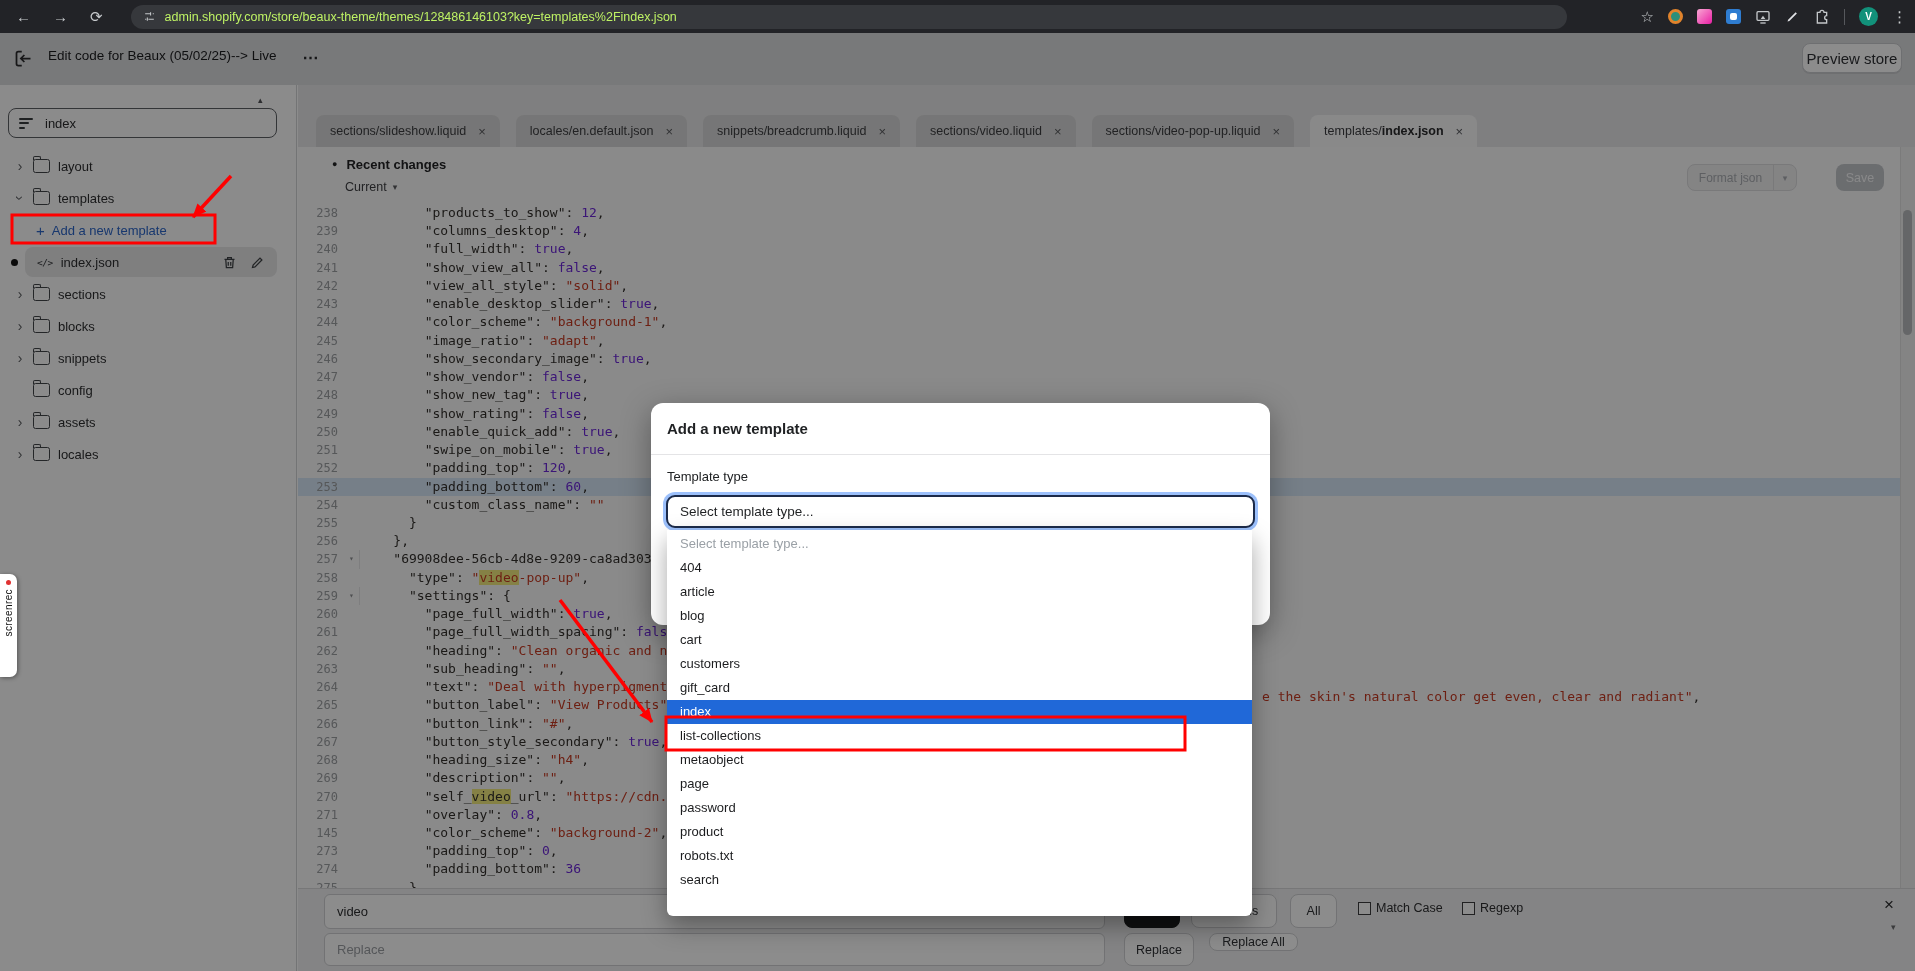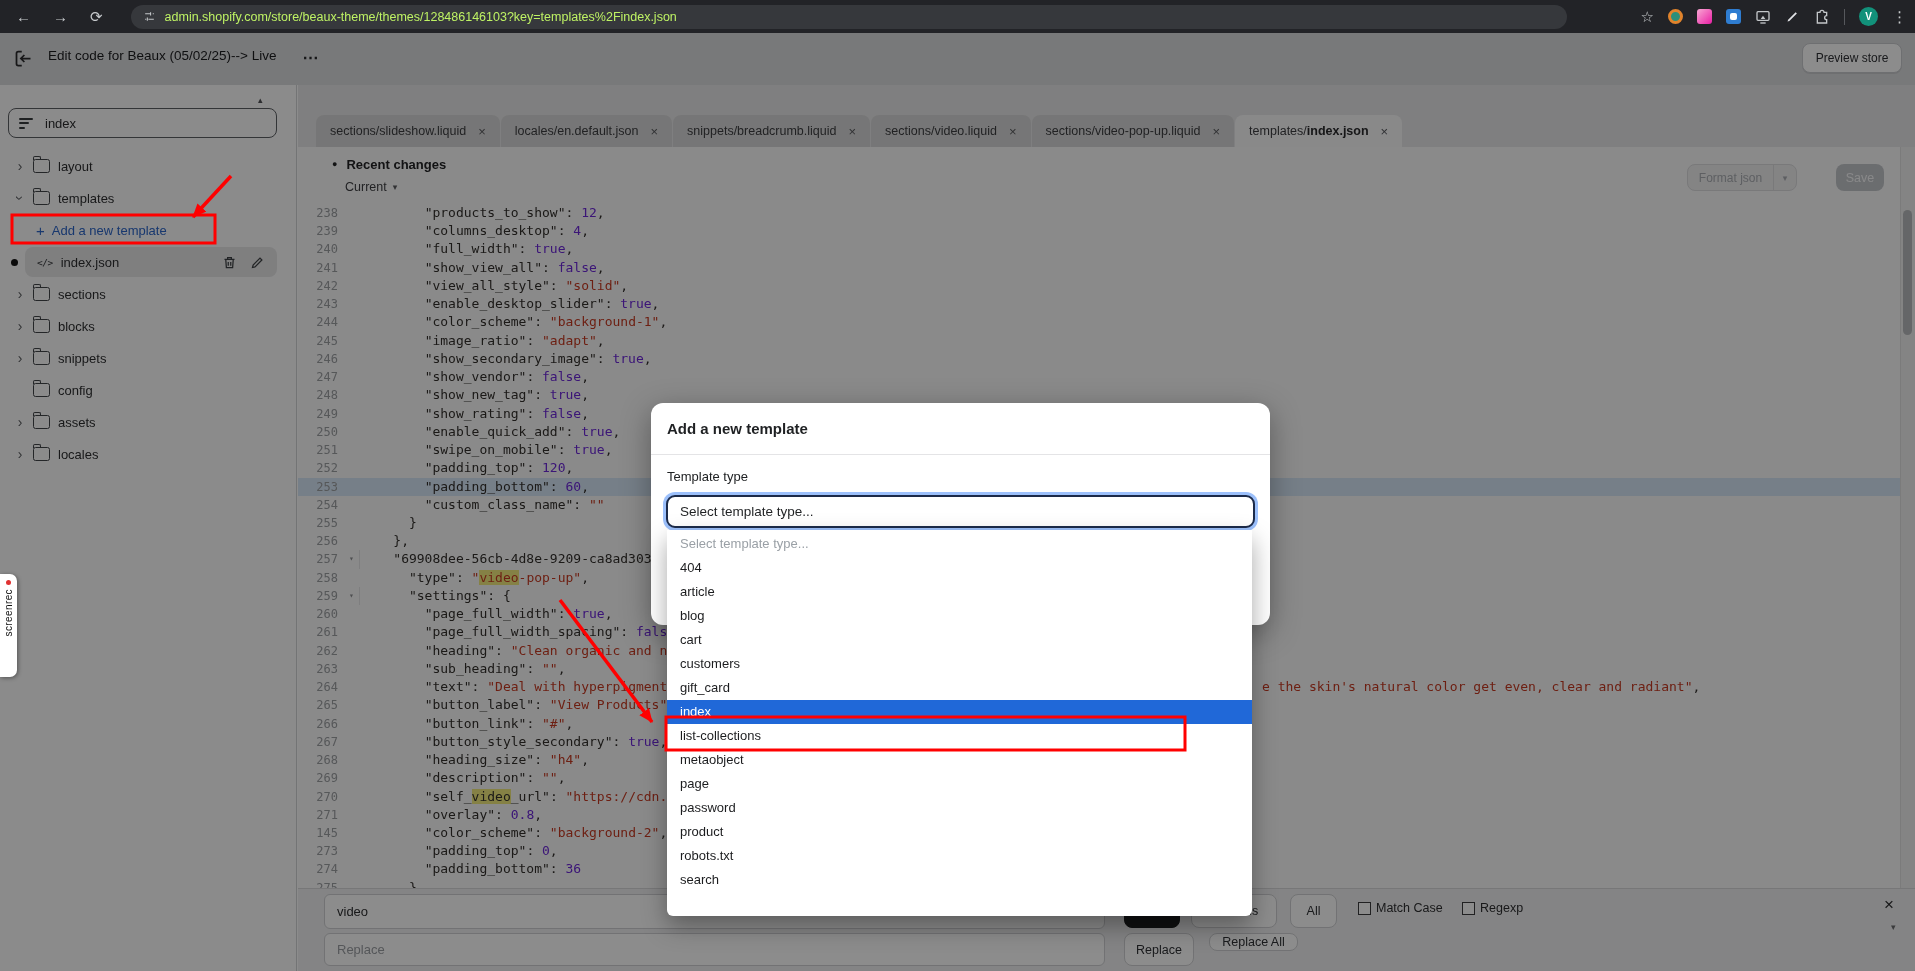--- a/index.html
+++ b/index.html
@@ -21,21 +21,21 @@
   .divider{width:1px;height:16px;background:#56585c}
   .avatar{width:19px;height:19px;border-radius:50%;background:#12917a;color:#fff;font-size:10px;
     display:flex;align-items:center;justify-content:center;font-weight:700}
 
   
   .shopify-header{position:absolute;left:0;top:33px;right:0;height:52px;background:#dbdcdf;
     display:flex;padding:15px 13px;box-sizing:border-box}
   .hdr-title{margin-left:14px;font-size:13.5px;color:#1b1c1e}
   .hdr-overflow{margin-left:26px;font-size:16px;color:#2a2b2d;font-weight:700;letter-spacing:1px}
   .preview-btn{position:absolute;right:13px;top:10px;width:98px;height:28px;background:#fff;
-    border:1px solid #c9cbce;border-radius:8px;font-size:12px;color:#2f3135;
+    border:1px solid #c9cbce;border-radius:8px;font-size:15px;color:#2f3135;
     display:flex;align-items:center;justify-content:center;box-shadow:0 1px 0 rgba(0,0,0,.08)}
 
   
   .sidebar{position:absolute;left:0;top:85px;width:297px;bottom:0;background:#fdfdfd;
     border-right:1px solid #d2d3d5;box-sizing:border-box}
   .search-box{position:absolute;left:8px;top:23px;width:269px;height:30px;border:1.5px solid #5e6165;
     border-radius:8px;display:flex;align-items:center;gap:10px;padding:0 10px;background:#fdfdfd;box-sizing:border-box}
   .filter-icon{width:14px;height:11px;display:flex;flex-direction:column;justify-content:space-between;flex:none}
   .filter-icon i{display:block;height:2px;background:#3a3c3f;border-radius:1px}
   .filter-icon i:nth-child(1){width:14px}.filter-icon i:nth-child(2){width:10px}.filter-icon i:nth-child(3){width:6px}
@@ -59,21 +59,21 @@
   .rowicons svg{width:15px;height:15px;display:block}
 
   .screenrec{position:absolute;left:0;top:574px;width:17px;height:103px;background:#fff;
     border-radius:0 7px 7px 0;box-shadow:1px 1px 4px rgba(0,0,0,.4);z-index:90;
     display:flex;flex-direction:column;align-items:center;padding-top:6px;box-sizing:border-box}
   .sr-dot{width:5px;height:5px;border-radius:50%;background:#e03131;margin-bottom:4px;flex:none}
   .sr-text{writing-mode:vertical-rl;transform:rotate(180deg);font-size:10px;color:#121212;letter-spacing:.4px}
 
   
   .main{position:absolute;left:298px;top:85px;right:0;bottom:0;background:#e8e8e9}
-  .tabs{position:absolute;left:18px;top:30px;height:32px;display:flex;gap:1px}
+  .tabs{position:absolute;left:18px;top:30px;height:32px;display:flex;gap:16px}
   .tab{background:#d8d8d9;border-radius:8px 8px 0 0;display:flex;align-items:center;
     padding:0 14px;font-size:12.5px;color:#3c3d40;gap:12px;white-space:nowrap}
   .tab.active{background:#f9f9fa}
   .tab .x{font-size:13px;color:#595a5e}
   .tab b{font-weight:700;color:#2a2b2d}
 
   .editor{position:absolute;left:0;top:62px;right:14px;bottom:82px;background:#fbfbfc;overflow:hidden}
   .recent{position:absolute;left:34px;top:10px;display:flex;align-items:center;gap:9px;
     font-size:13px;font-weight:700;color:#232426}
   .recent .b{font-size:9px;line-height:1}
@@ -93,21 +93,21 @@
   .crow.cur{background:#d8e7f8}
   .lnum{width:46px;flex:none;text-align:right;padding-right:6px;color:#9da0a3;font-size:12px;box-sizing:border-box}
   .fold{width:16px;flex:none;text-align:center;font-size:8px;color:#8d9093;border-right:1px solid #e6e6e8;box-sizing:border-box}
   .ctext{flex:none;padding-left:2px}
   .tk-k{color:#33302c}
   .tk-p{color:#33302c}
   .tk-s{color:#c73a22}
   .tk-n{color:#6d28d9}
   .tk-hs{color:#c73a22;background:#f3ec7e}
   .tk-hk{color:#33302c;background:#f3ec7e}
-  .frag{position:absolute;left:964px;top:0;height:100%;display:flex;align-items:flex-start}
+  .frag{position:absolute;left:964px;top:10px;height:100%;display:flex;align-items:flex-start}
 
   .scrollbar-v{position:absolute;right:0;top:62px;width:14px;bottom:82px;background:#f0f0f1;border-left:1px solid #e0e0e1}
   .sb-thumb{position:absolute;left:2px;top:63px;width:9px;height:125px;background:#b9bbbd;border-radius:5px}
 
   
   .findbar{position:absolute;left:0;right:0;bottom:0;height:82px;background:#f1f1f2;border-top:1px solid #d9d9da}
   .fb-input{position:absolute;background:#fff;border:1px solid #cfd0d3;border-radius:6px;
     font-size:13px;color:#2e2f31;padding:0 12px;font-family:inherit;box-sizing:border-box;outline:none}
   .fb-input::placeholder{color:#9b9ea3}
   #find-input{left:26px;top:5px;width:781px;height:35px}

